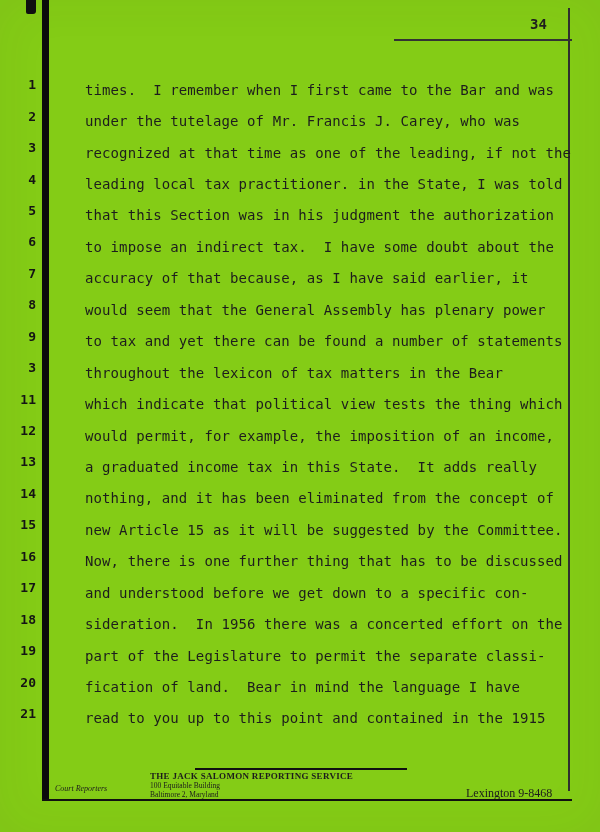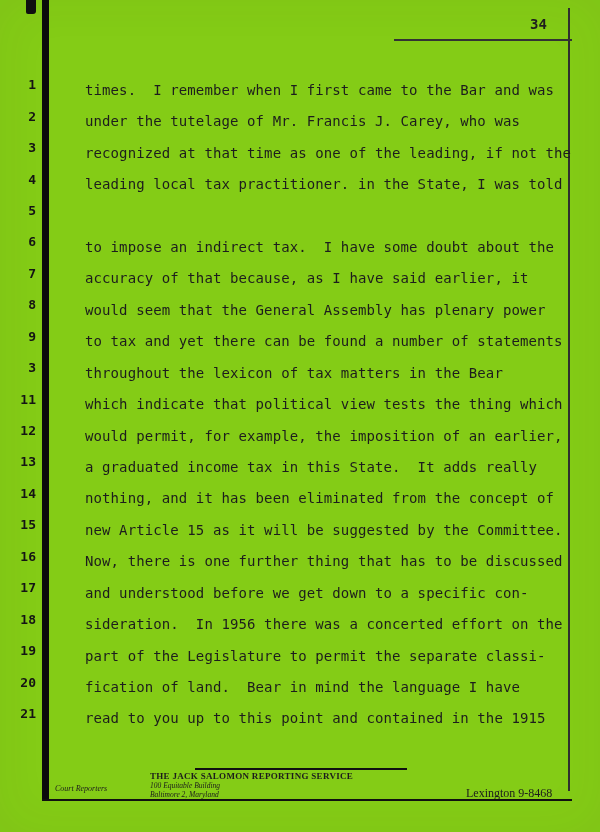--- a/index.html
+++ b/index.html
@@ -54,21 +54,21 @@
     font-family: "Liberation Serif", serif; color: #1c1c1c;
   }
   .footer-rule-top {
     position: absolute; left: 195px; top: 2px; width: 212px; height: 2px;
     background: #101010;
   }
   .footer-center {
     position: absolute; left: 150px; top: 5px; width: 300px; 
   }
   .footer-name { font-size: 9px; font-weight: bold; letter-spacing: 0.3px; }
-  .footer-addr { font-size: 7.5px; line-height: 9px; font-style: italic; }
+  .footer-addr { font-size: 7.5px; line-height: 9px; }
   .footer-left {
     position: absolute; left: 55px; top: 18px;
     font-size: 8px; font-style: italic;
   }
   .footer-right {
     position: absolute; left: 466px; top: 20px;
     font-size: 12px; 
   }
   .footer-rule-bottom {
     position: absolute; left: 42px; top: 33px; width: 530px; height: 2px;
@@ -100,20 +100,21 @@
       <div class="line-row">
         <span class="line-num">3</span>
         <span class="line-text">recognized at that time as one of the leading, if not the</span>
       </div>
       <div class="line-row">
         <span class="line-num">4</span>
         <span class="line-text">leading local tax practitioner. in the State, I was told</span>
       </div>
       <div class="line-row">
         <span class="line-num">5</span>
+        <span class="line-text">that this Section was in his judgment the authorization</span>
       </div>
       <div class="line-row">
         <span class="line-num">6</span>
         <span class="line-text">to impose an indirect tax.  I have some doubt about the</span>
       </div>
       <div class="line-row">
         <span class="line-num">7</span>
         <span class="line-text">accuracy of that because, as I have said earlier, it</span>
       </div>
       <div class="line-row">
@@ -127,21 +128,21 @@
       <div class="line-row">
         <span class="line-num">3</span>
         <span class="line-text">throughout the lexicon of tax matters in the Bear</span>
       </div>
       <div class="line-row">
         <span class="line-num">11</span>
         <span class="line-text">which indicate that political view tests the thing which</span>
       </div>
       <div class="line-row">
         <span class="line-num">12</span>
-        <span class="line-text">would permit, for example, the imposition of an earlier,</span>
+        <span class="line-text">would permit, for example, the imposition of an income,</span>
       </div>
       <div class="line-row">
         <span class="line-num">13</span>
         <span class="line-text">a graduated income tax in this State.  It adds really</span>
       </div>
       <div class="line-row">
         <span class="line-num">14</span>
         <span class="line-text">nothing, and it has been eliminated from the concept of</span>
       </div>
       <div class="line-row">

